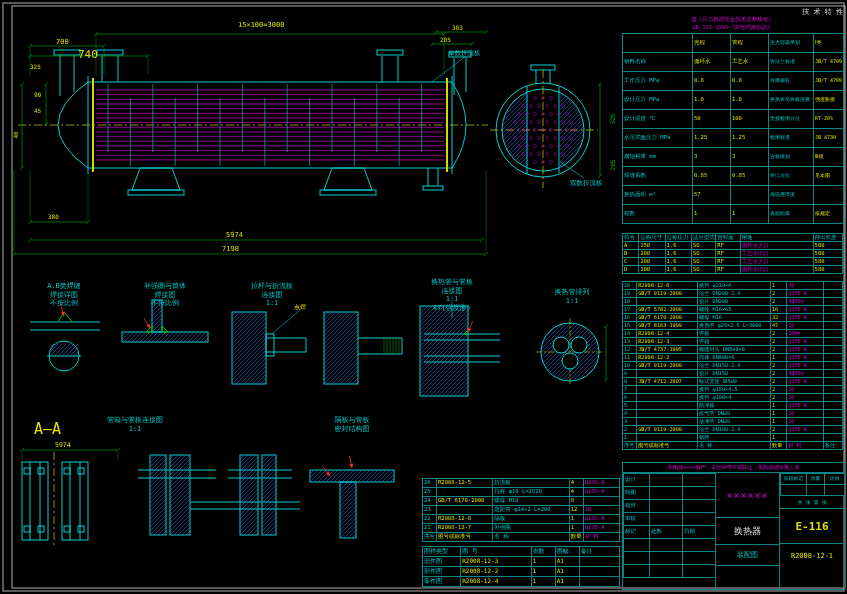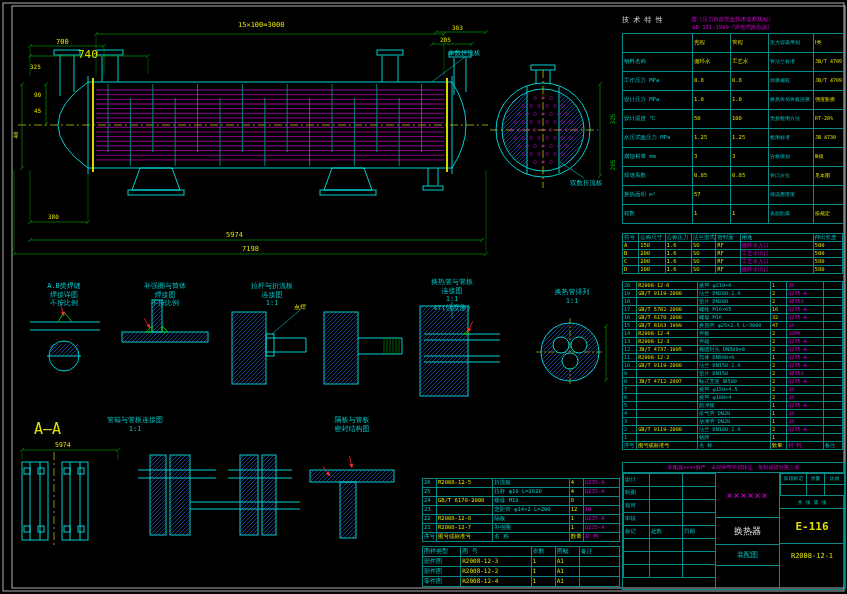--- a/index.html
+++ b/index.html
@@ -4,21 +4,21 @@
 <style>
   html,body{margin:0;padding:0;background:#2a2a2a;}
   .sheet{position:relative;width:847px;height:594px;background:#000;overflow:hidden;
          font-family:"DejaVu Sans Mono","DejaVu Sans",monospace;}
   .lbl{position:absolute;white-space:nowrap;line-height:1;}
   .c-y{color:#e0e000}.c-m{color:#d800d8}.c-c{color:#00c8c8}.c-g{color:#00c000}
   table{border-collapse:collapse;table-layout:fixed;position:absolute;background:#000;}
   td{border:1px solid #0a8888;font-size:5.5px;line-height:1.05;padding:0 1px;overflow:hidden;
      white-space:nowrap;color:#00c8c8;height:7px;}
   .tt{left:622px;width:221px;}
-  #tech-title{position:absolute;left:622px;top:15px;width:221px;text-align:left;color:#e0e0e0;font-size:7px;}
+  #tech-title{position:absolute;left:622px;top:7px;width:221px;text-align:right;color:#e0e0e0;font-size:7px;}
   .tnote{position:absolute;left:622px;width:221px;text-align:center;color:#d800d8;font-size:5.5px;}
   #tech-left{top:33px;left:622px;width:146px;}
   #tech-left td{height:18px;}
   #tech-right{top:33px;left:768px;width:75px;}
   #tech-right td{height:18px;font-size:5px;}
   #noz{top:233px;}
   #noz td{height:7px;}
   #parts{top:281px;}
   #parts td{height:7px;font-size:5.2px;}
   #subparts{left:422px;top:478px;width:198px;}
@@ -714,21 +714,21 @@
       <span class="lbl c-y" style="left: 78px; top: 49px; font-size: 11px;">740</span>
       <span class="lbl c-y" style="left: 30px; top: 64px; font-size: 6px;">325</span>
       <span class="lbl c-y" style="left: 440px; top: 37px; font-size: 6px;">205</span>
       <span class="lbl c-y" style="left: 452px; top: 25px; font-size: 6px;">303</span>
       <span class="lbl c-c" style="left: 448px; top: 50px; font-size: 6.5px;">单数折流板</span>
       <span class="lbl c-y" style="left: 34px; top: 92px; font-size: 6px;">90</span>
       <span class="lbl c-y" style="left: 34px; top: 108px; font-size: 6px;">45</span>
       <span class="lbl c-y" style="left: 12px; top: 132px; font-size: 6px; transform: rotate(-90deg);">40</span>
       <span class="lbl c-y" style="left: 48px; top: 214px; font-size: 6px;">380</span>
       <span class="lbl c-y" style="left: 226px; top: 232px; font-size: 7px;">5974</span>
-      <span class="lbl c-y" style="left: 222px; top: 246px; font-size: 7px; margin-left: 20px;">7198</span>
+      <span class="lbl c-y" style="left: 222px; top: 246px; font-size: 7px;">7198</span>
       <span class="lbl c-g" style="left: 608px; top: 116px; font-size: 6px; transform: rotate(-90deg);">325</span>
       <span class="lbl c-g" style="left: 608px; top: 162px; font-size: 6px; transform: rotate(-90deg);">205</span>
       <span class="lbl c-c" style="left: 570px; top: 180px; font-size: 6.5px;">双数折流板</span>
       <span class="lbl c-y" style="left: 55px; top: 442px; font-size: 6.5px;">5974</span>
       <span class="lbl c-y" style="left: 34px; top: 422px; font-size: 15px;">A—A</span>
       <span class="lbl c-y" style="left: 294px; top: 304px; font-size: 6px;">点焊</span>
     </div>
   <div id="dtitles">
       <div class="dtitle" style="left: 64px; top: 282px;">
         <div>A.B类焊缝</div>

